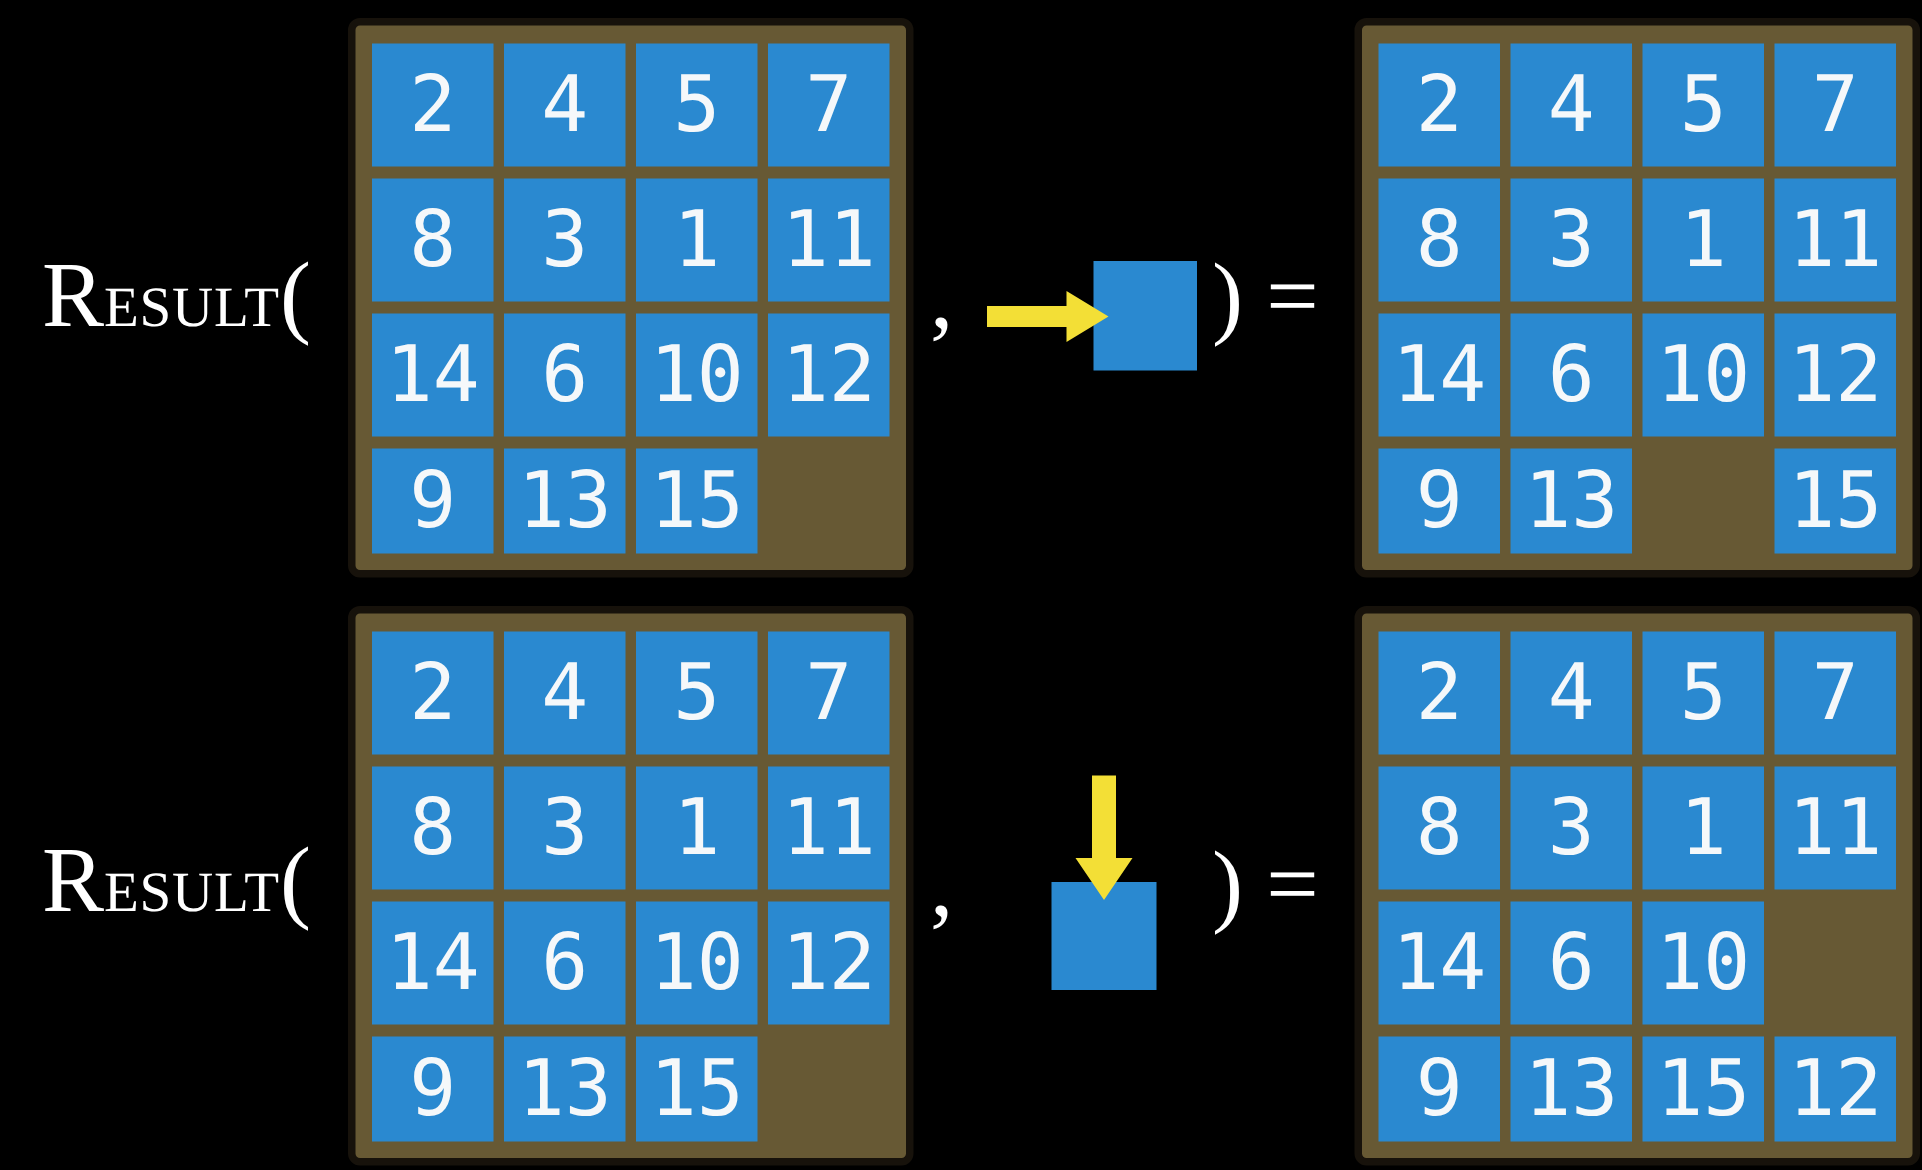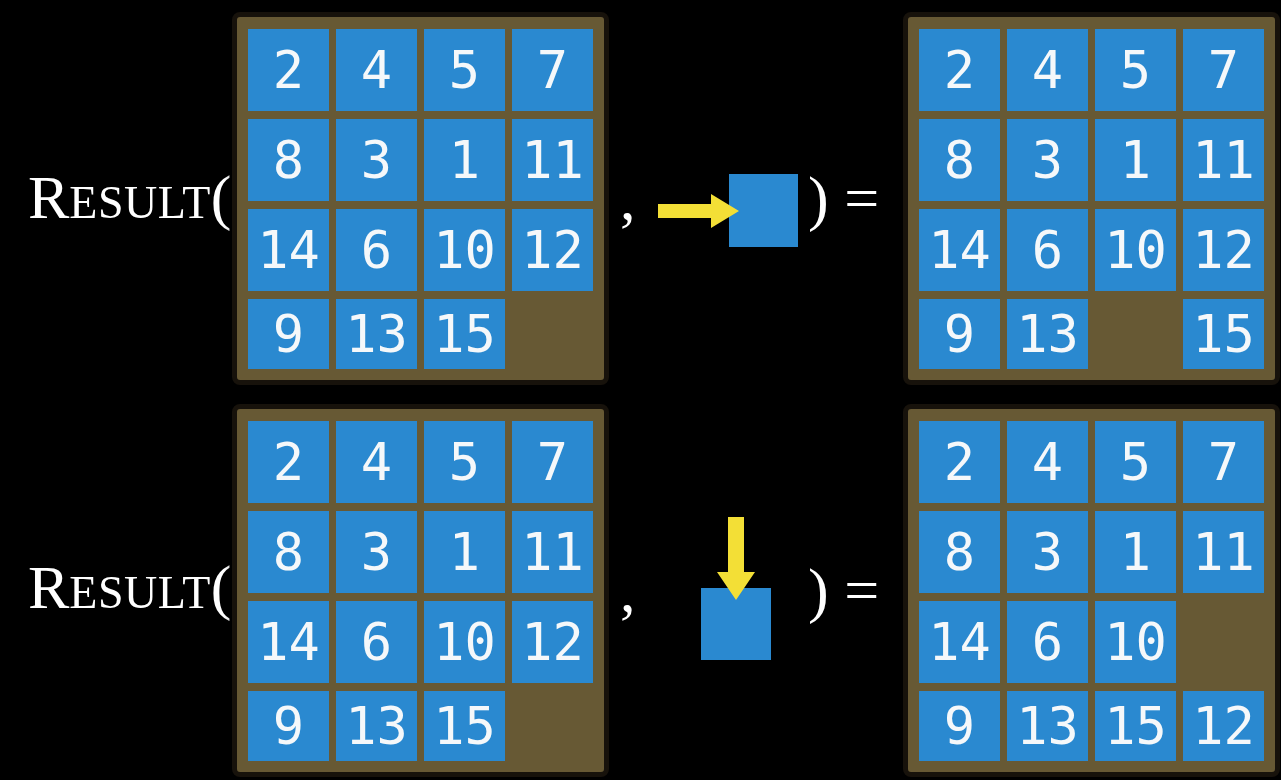--- a/index.html
+++ b/index.html
@@ -17,21 +17,21 @@
   }
 
   
   .fn {
     position: absolute;
     color: var(--label, #fff);
     line-height: 1;
     white-space: nowrap;
   }
   .fn .fn-large { font-size: 62px; }
-  .fn .fn-small { font-size: 46px; letter-spacing: 0.5px; }
+  .fn .fn-small { font-size: 38px; letter-spacing: 0.5px; }
   .fn .fn-paren { font-size: 62px; }
 
   
   .punct {
     position: absolute;
     color: var(--label, #fff);
     font-size: 62px;
     line-height: 1;
     white-space: nowrap;
   }

